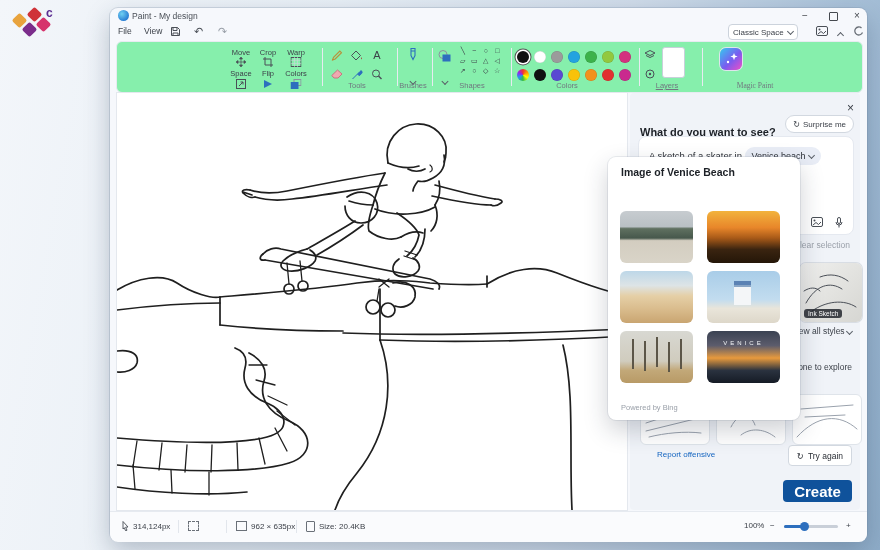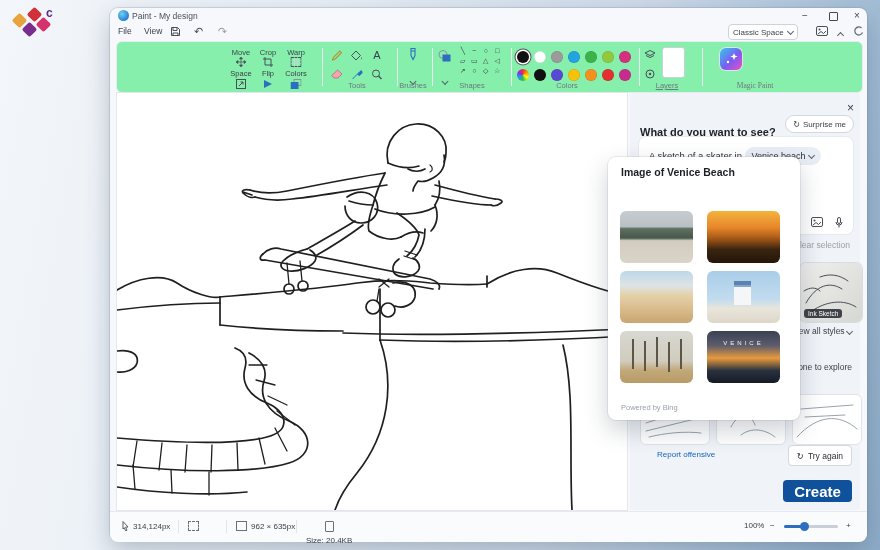--- a/index.html
+++ b/index.html
@@ -443,21 +443,21 @@
     <div class="st-sep" style="left:68px;"></div>
     <div class="st-item" style="left:78px;">
         <span class="dash-box"></span>
       </div>
     <div class="st-sep" style="left:116px;"></div>
     <div class="st-item" style="left:126px;">
       <span class="solid-box"></span>
       <span>962 × 635px</span>
     </div>
     <div class="st-sep" style="left:186px;"></div>
-    <div class="st-item" style="left:196px;flex-direction:column;">
+    <div class="st-item" style="left:196px;">
       <span class="file-box"></span>
       <span>Size: 20.4KB</span>
     </div>
     <div class="st-item" style="left:634px;">100%</div>
     <div class="st-item" style="left:660px;">−</div>
     <div class="st-item" style="left:674px;top:13px;">
       <span class="zoom-track">
           <span class="zoom-fill"></span>
           <span class="zoom-thumb"></span>
         </span>

